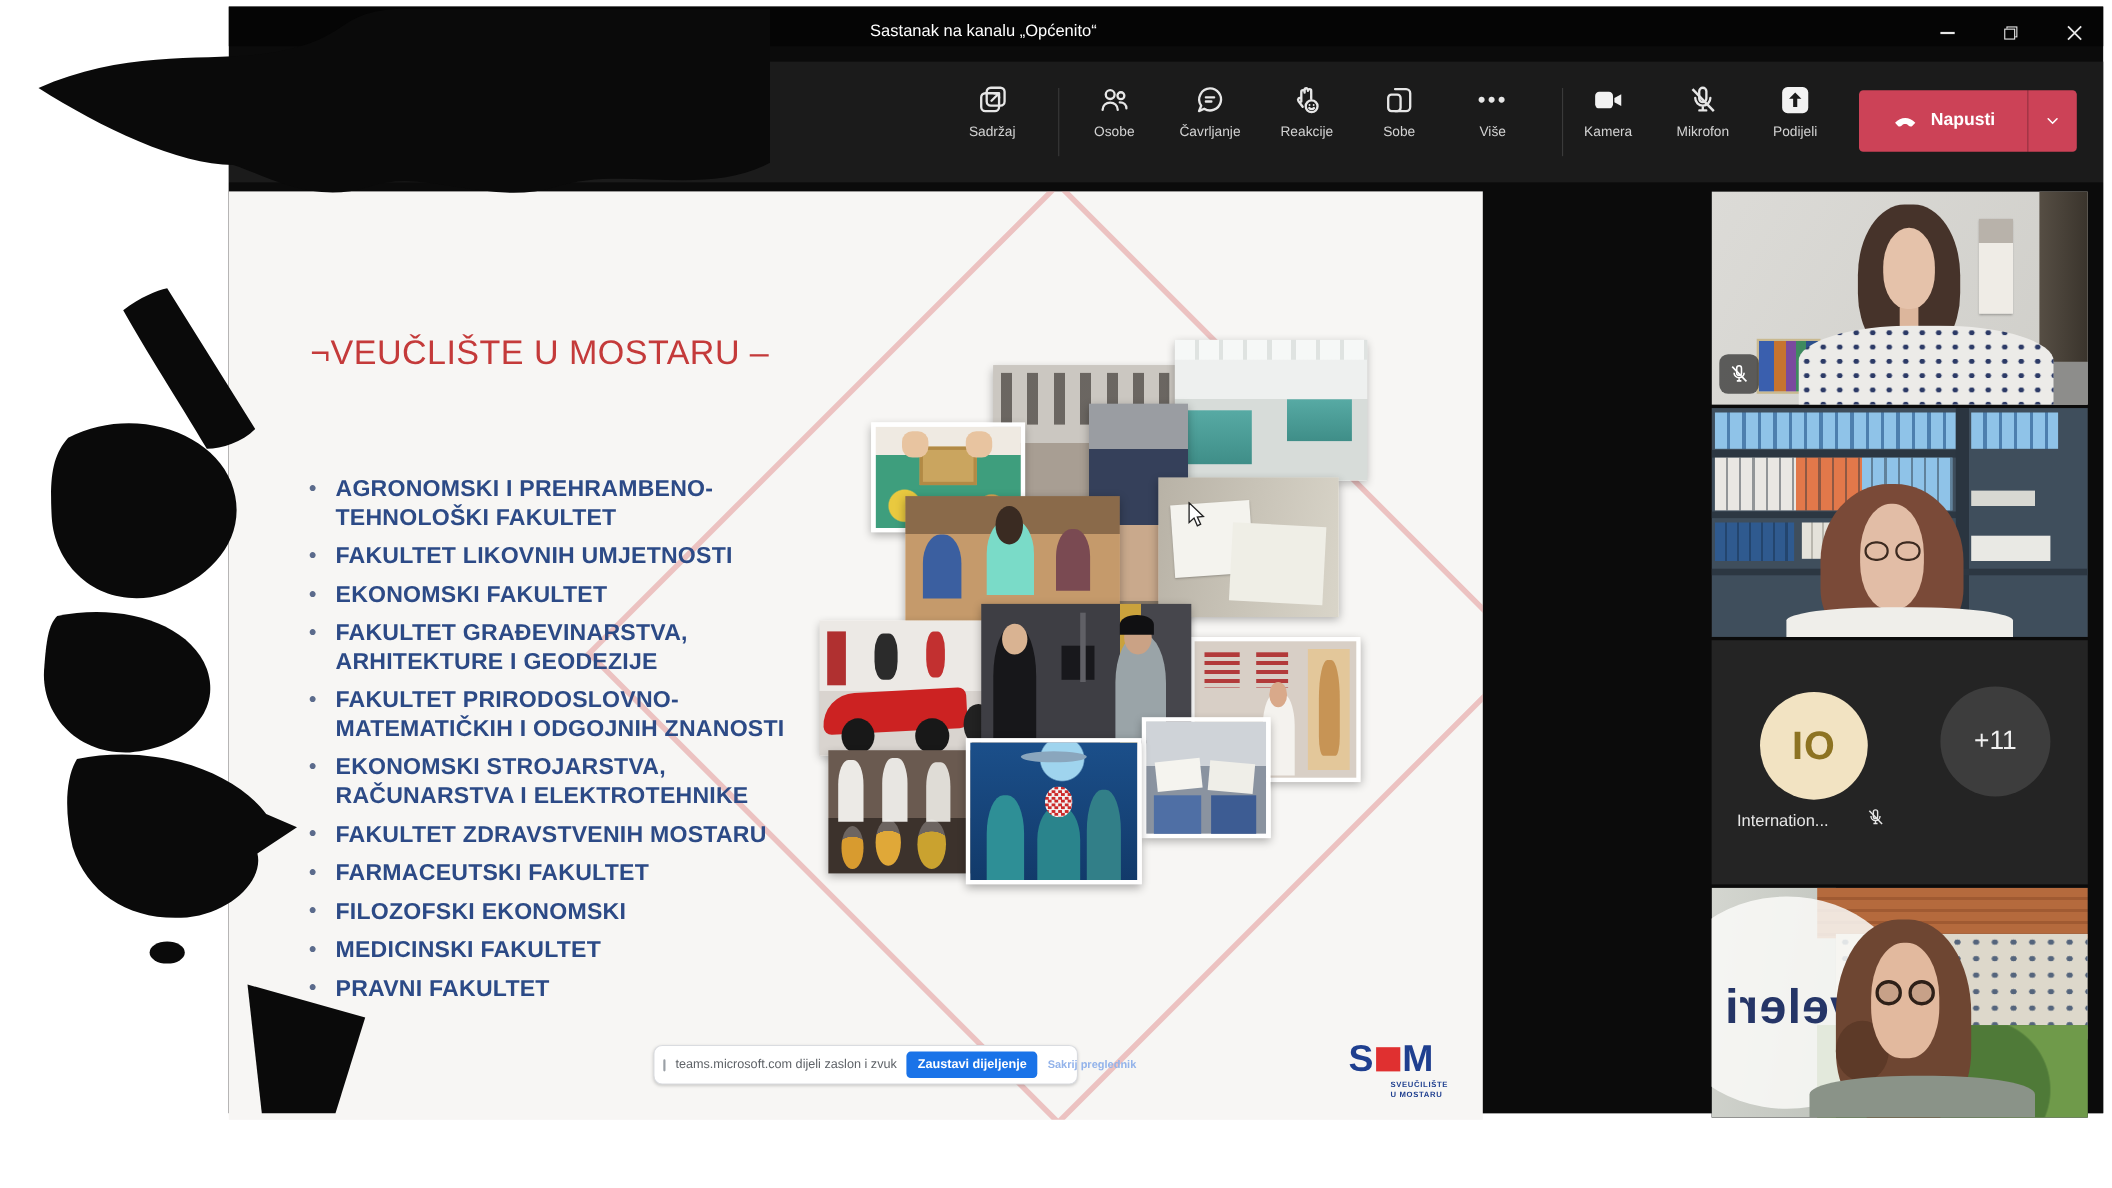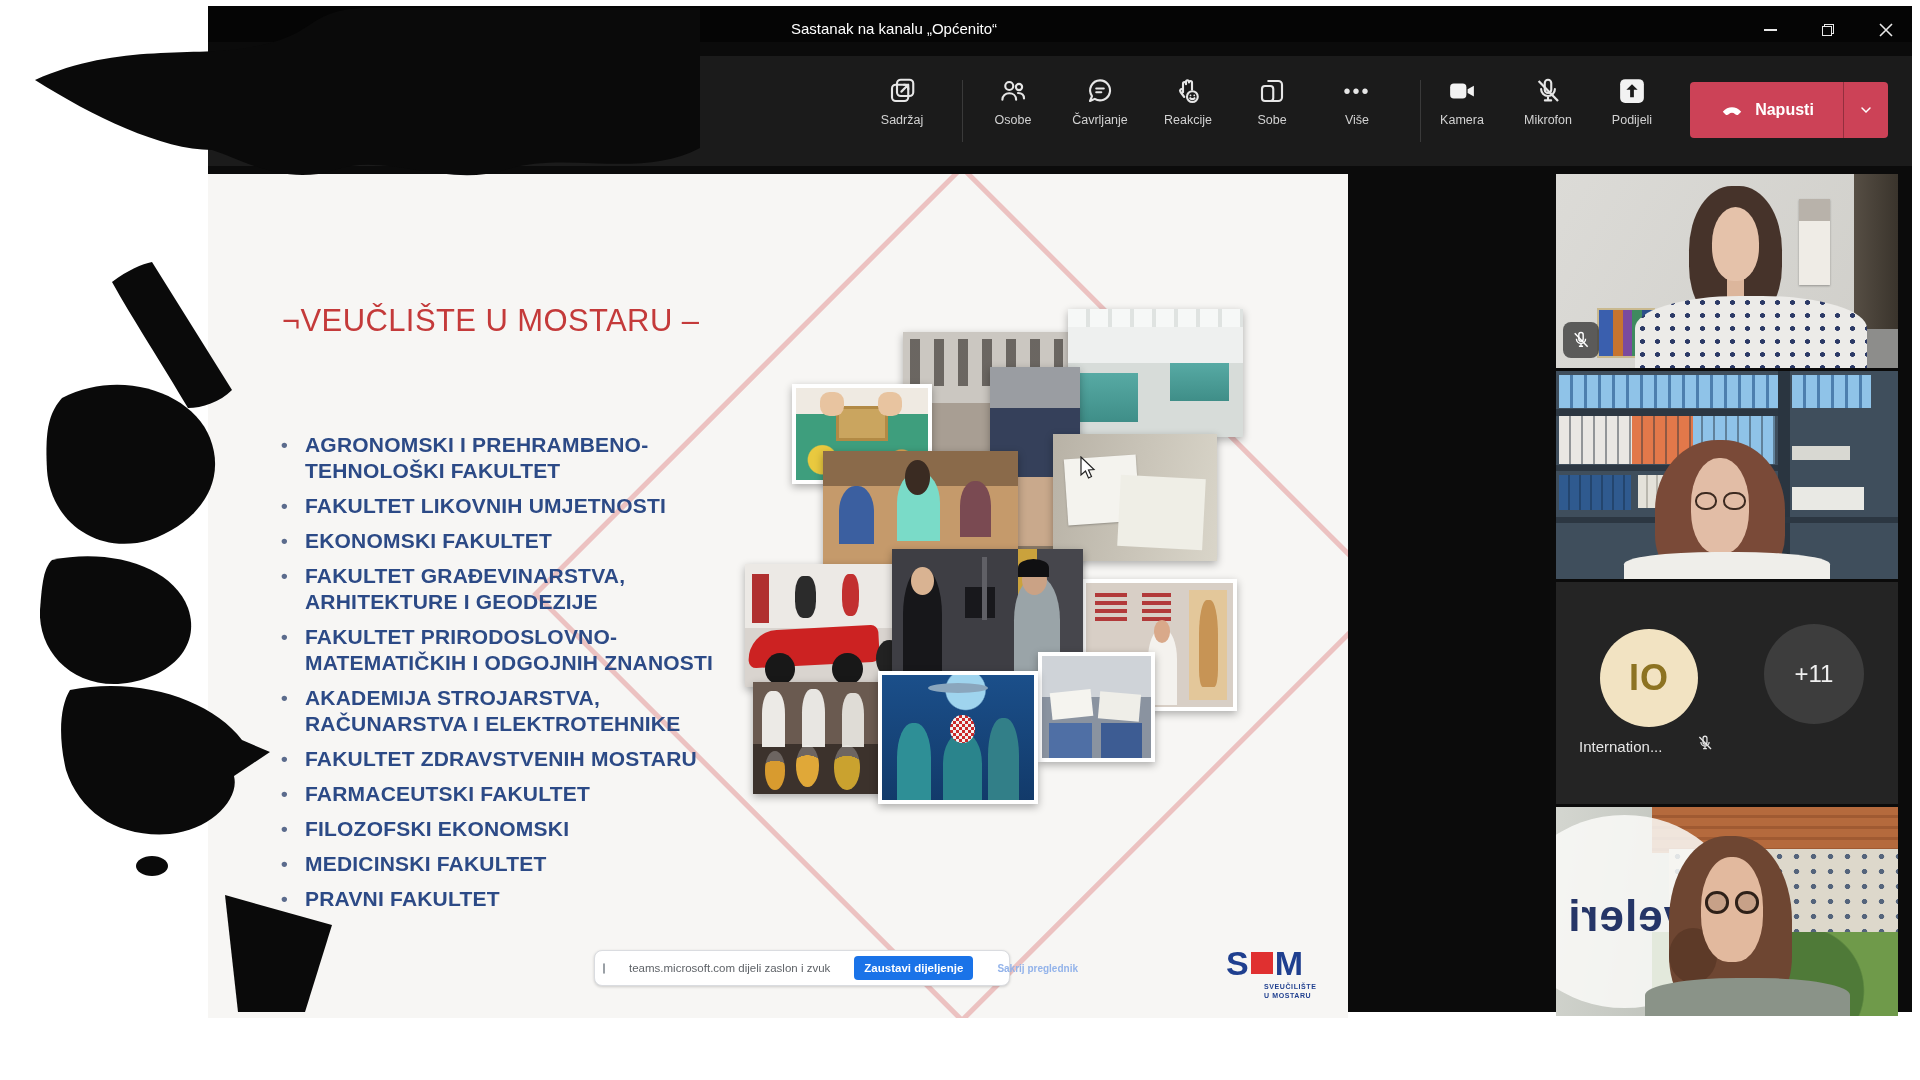--- a/index.html
+++ b/index.html
@@ -52,23 +52,23 @@
   #faculty-list li { position:relative; padding-left:27px; margin-bottom:9px; color:#2c4a86;
                      font-size:21px; font-weight:700; line-height:26px; white-space:pre-line;
                      letter-spacing:.2px; }
   #faculty-list li::before { content:"•"; position:absolute; left:3px; top:0; color:#5b6b8c; font-size:19px; }
 
   
   .photo { position:absolute; box-shadow:0 3px 8px rgba(0,0,0,.30); }
   .framed { border:4px solid #ffffff; }
 
   
-  #share-bar { position:absolute; left:386px; top:776px; width:416px; height:36px; background:#ffffff;
+  #share-bar { position:absolute; left:386px; top:776px; width:386px; height:36px; background:#ffffff;
                border:1px solid #dadce0; border-radius:8px; display:flex; align-items:center;
-               padding:16px 8px; gap:24px; box-shadow:0 1px 3px rgba(0,0,0,.18); }
+               padding:16px 8px; gap:9px; box-shadow:0 1px 3px rgba(0,0,0,.18); }
   #share-bar .scr-icon { width:14px; height:11px; border:1.5px solid #9aa0a6; border-radius:2px; position:relative; }
   #share-bar .msg { font-size:11.5px; color:#5f6368; white-space:nowrap; }
   #share-stop { background:#1a73e8; color:#fff; font-size:11.5px; font-weight:700; border:none;
                 border-radius:4px; padding:6px 10px; white-space:nowrap; }
   #share-hide { font-size:10px; color:#93b3ea; white-space:nowrap; font-weight:600; }
 
   
   #sum-logo { position:absolute; left:1018px; top:772px; width:100px; height:64px; }
   #sum-logo .srow { display:flex; align-items:center; gap:2px; }
   #sum-logo .sglyph { font-size:34px; font-weight:700; color:#1f3f8f; line-height:34px; }
@@ -311,21 +311,21 @@
 
       <ul id="faculty-list">
           <li>AGRONOMSKI I PREHRAMBENO-
 TEHNOLOŠKI FAKULTET</li>
           <li>FAKULTET LIKOVNIH UMJETNOSTI</li>
           <li>EKONOMSKI FAKULTET</li>
           <li>FAKULTET GRAĐEVINARSTVA,
 ARHITEKTURE I GEODEZIJE</li>
           <li>FAKULTET PRIRODOSLOVNO-
 MATEMATIČKIH I ODGOJNIH ZNANOSTI</li>
-          <li>AKADEMIJA STROJARSTVA,
+          <li>EKONOMSKI STROJARSTVA,
 RAČUNARSTVA I ELEKTROTEHNIKE</li>
           <li>FAKULTET ZDRAVSTVENIH MOSTARU</li>
           <li>FARMACEUTSKI FAKULTET</li>
           <li>FILOZOFSKI EKONOMSKI</li>
           <li>MEDICINSKI FAKULTET</li>
           <li>PRAVNI FAKULTET</li>
         </ul>
 
       <div class="photo" style="left:695px; top:158px; width:167px; height:122px; z-index:1;
            background:linear-gradient(#cbc7c1 0 58%, #a89e93 58% 100%),#cbc7c1;">

